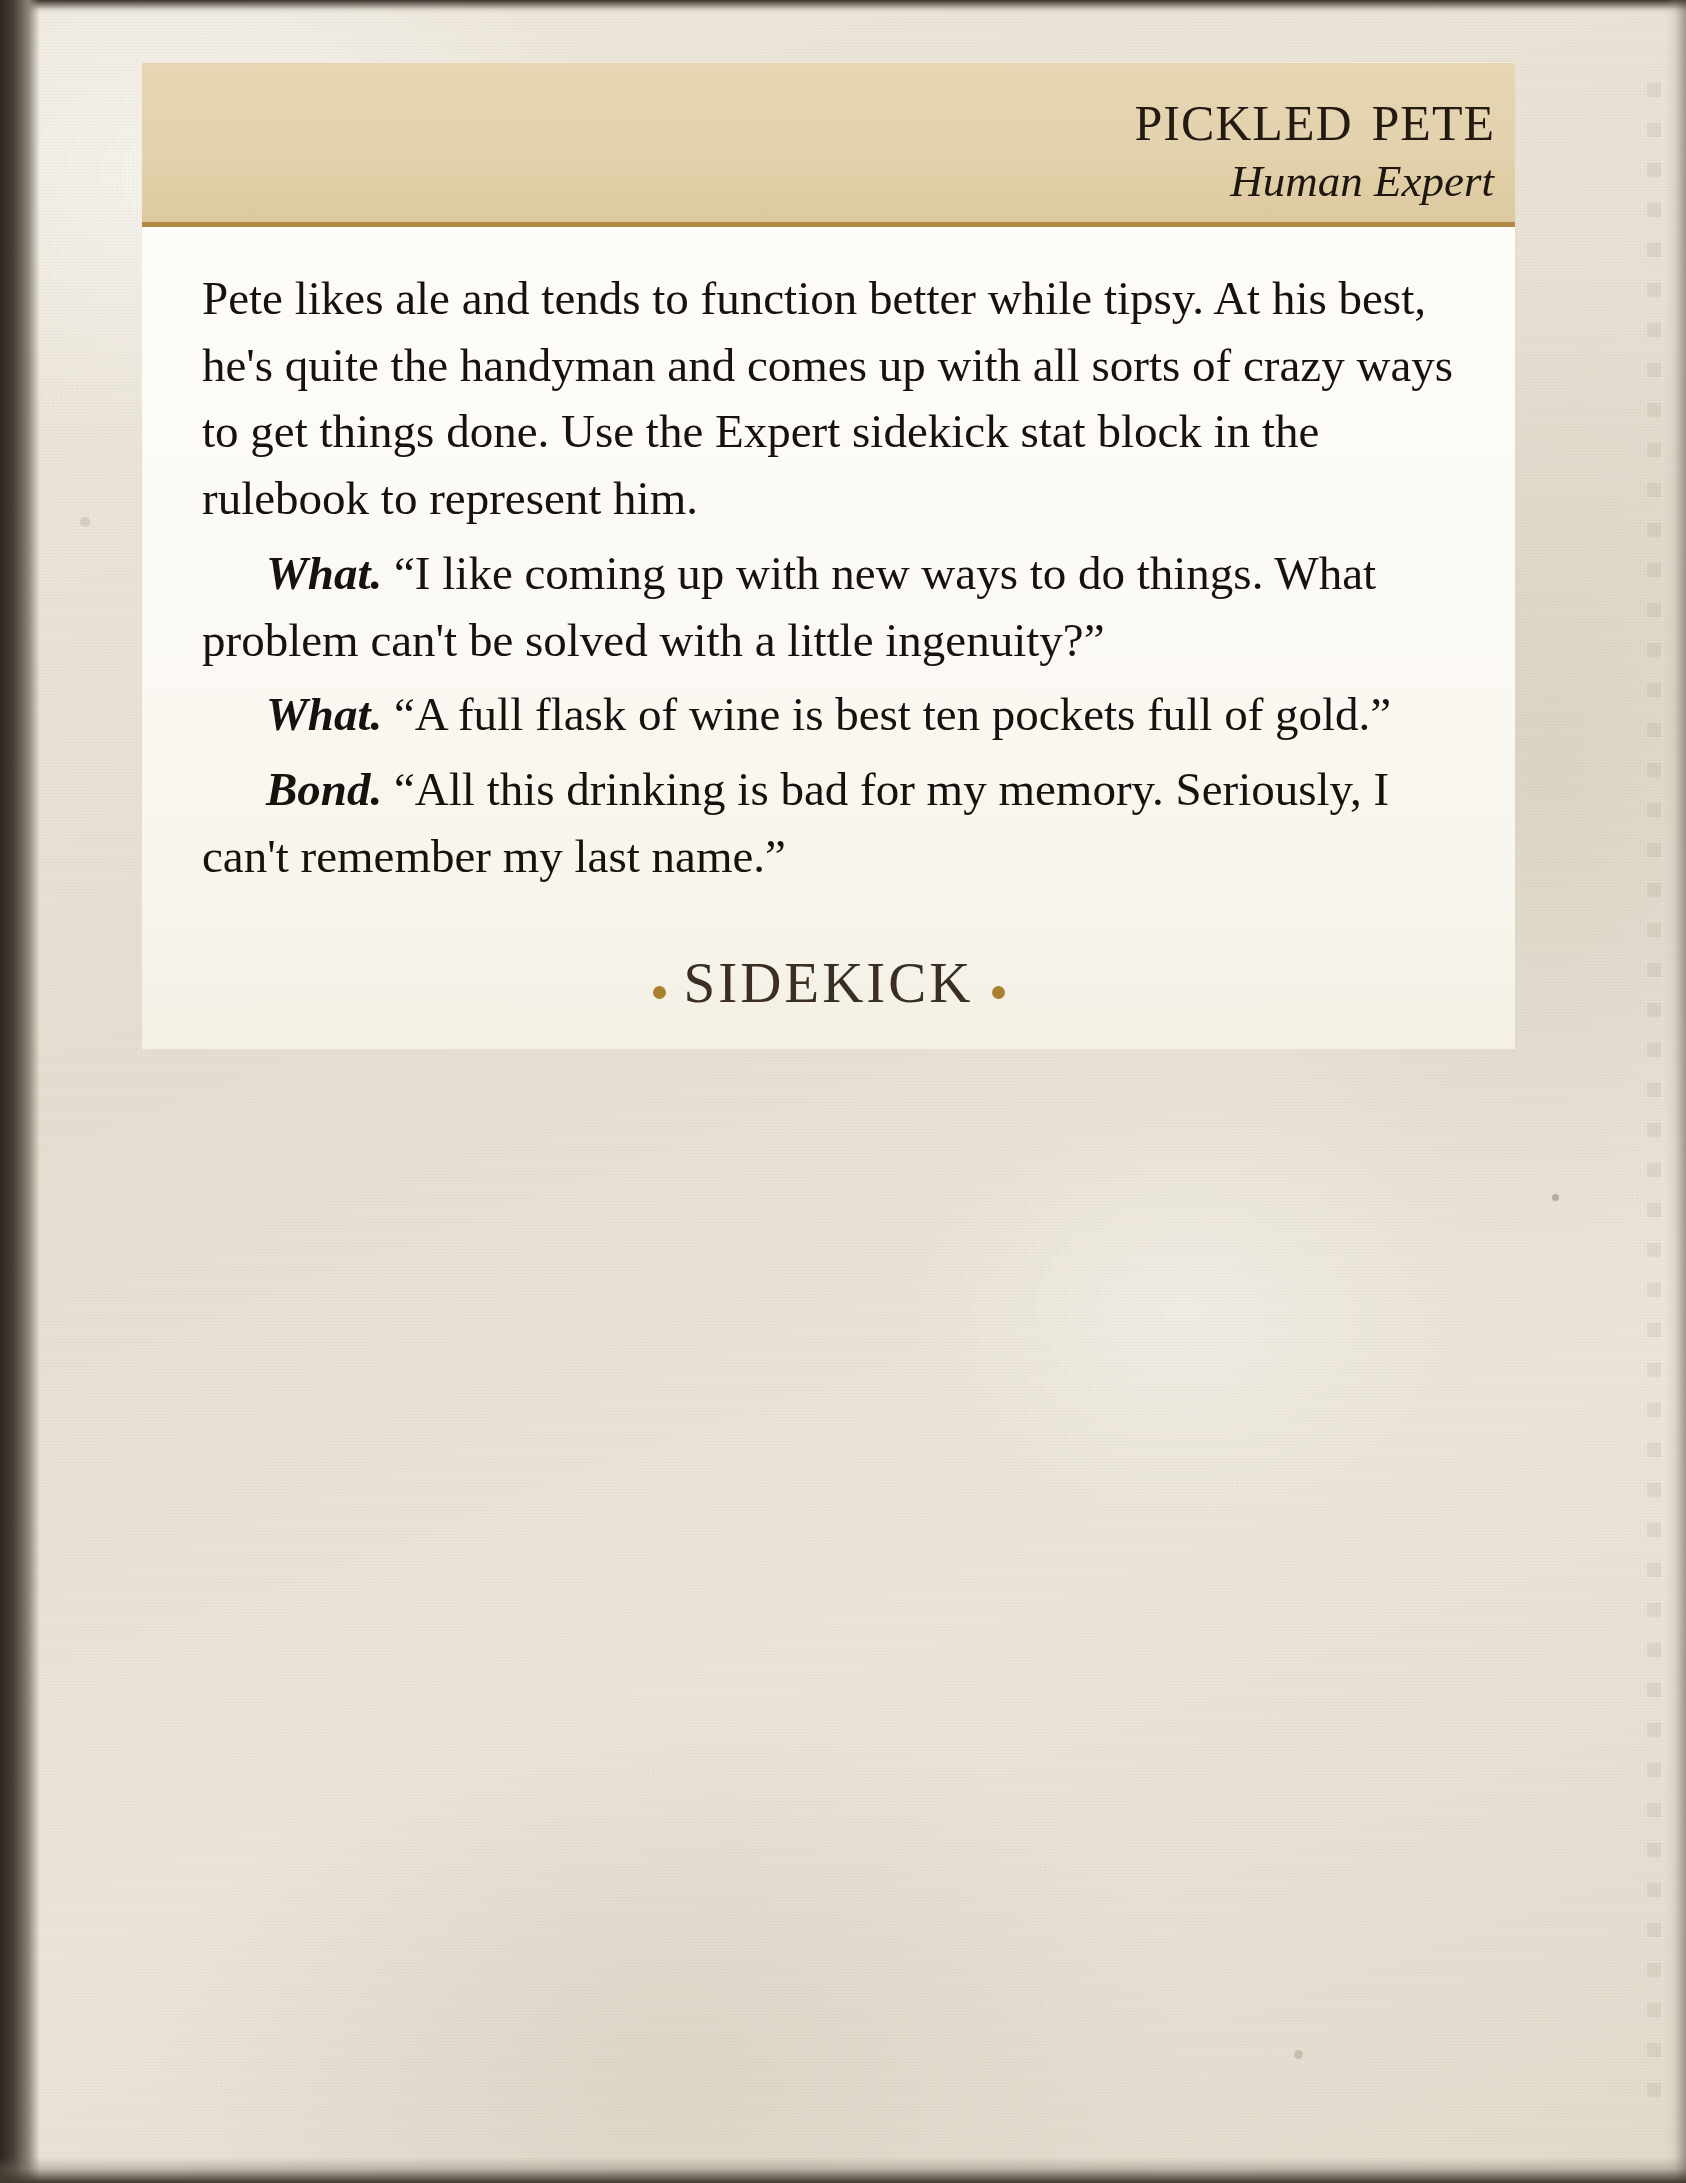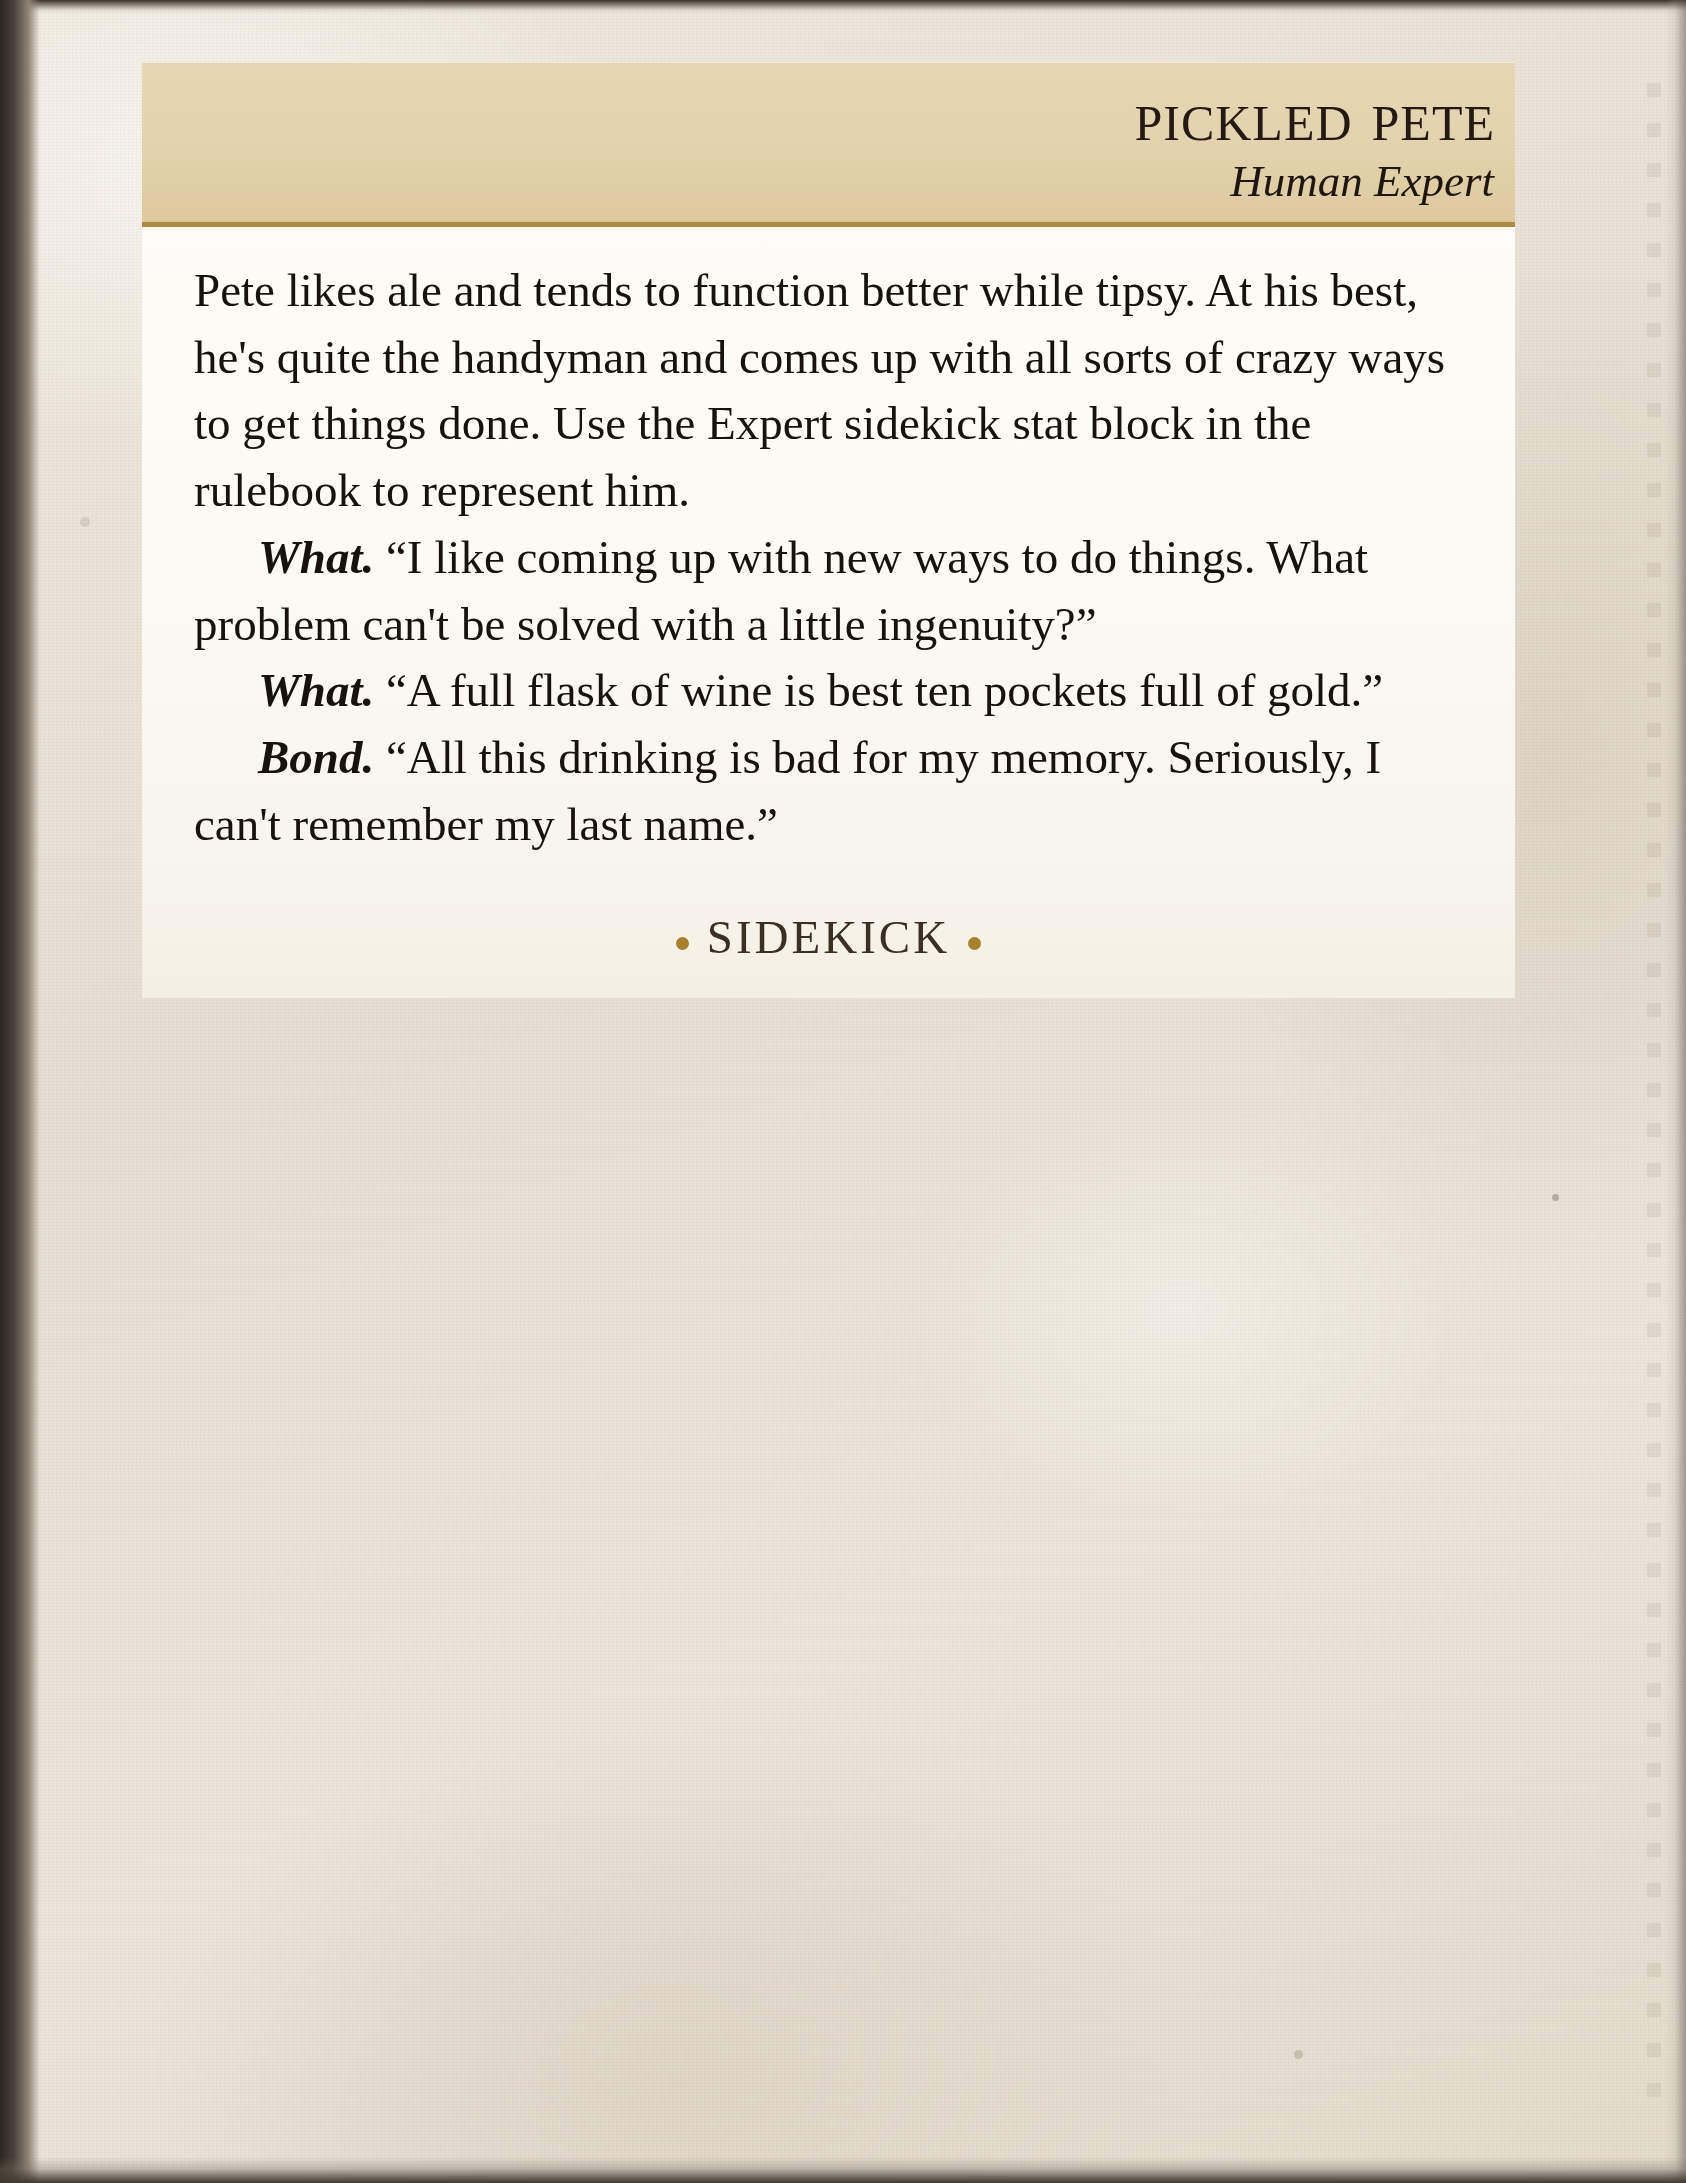--- a/index.html
+++ b/index.html
@@ -122,38 +122,38 @@
 
   .body-text {
     font-family: "Liberation Serif", serif;
     font-size: 47px;
     line-height: 1.42;
     color: #17120d;
     text-align: left;
     margin: 0;
   }
   .body-text p {
-    margin: 0;
+    margin: 8px;
   }
   .body-text p.indented {
     text-indent: 64px;
   }
   .trait-label {
     font-weight: bold;
     font-style: italic;
   }
 
   .card-footer {
     background: linear-gradient(180deg, #f7f4ec 0%, #f3efe4 100%);
     text-align: center;
     padding: 30px 0 34px 0;
   }
   .footer-label {
     font-family: "Liberation Serif", serif;
-    font-size: 47px;
+    font-size: 57px;
     letter-spacing: 3px;
     color: #3a2f22;
     font-variant: small-caps;
     text-transform: uppercase;
     display: inline-block;
     text-align: right;
   }
   .footer-dot {
     display: inline-block;
     width: 13px;

